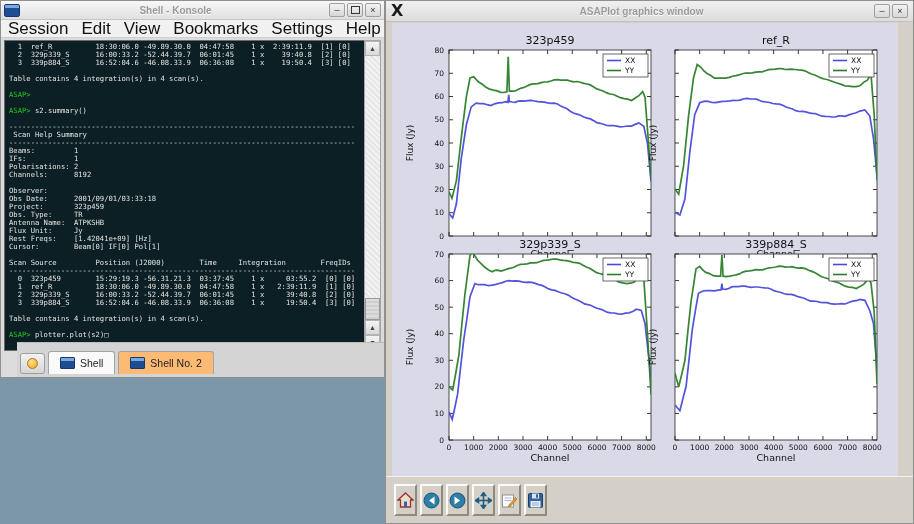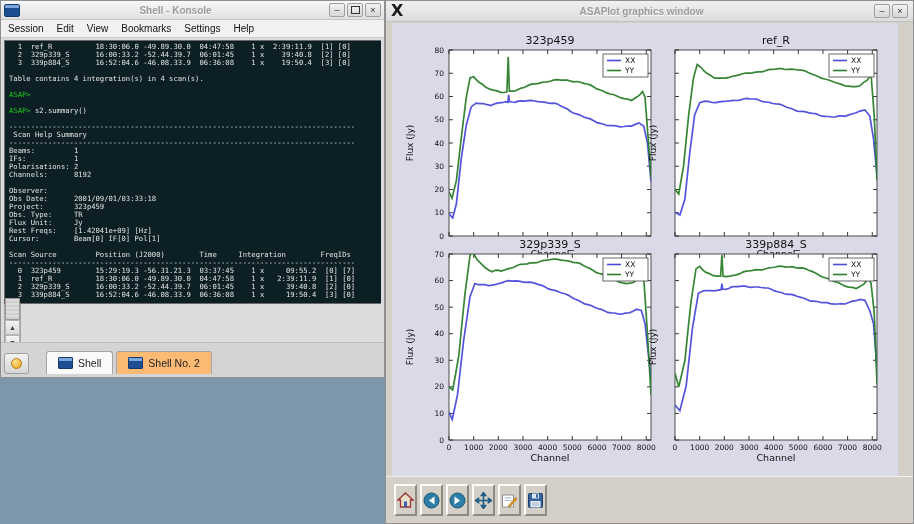--- a/index.html
+++ b/index.html
@@ -14,39 +14,39 @@
     background:linear-gradient(#f8f8f8,#e0e0e0);border-bottom:1px solid #c6c6c6;}
   .k-appicon{width:14px;height:11px;border-radius:2px;margin-right:4px;
     background:linear-gradient(#7aa7dd 0 30%,#1d4e94 30% 100%);border:1px solid #14386b;}
   .wtitle{flex:1;text-align:center;font-size:10px;font-weight:bold;color:#9a9a9a;
     text-shadow:0 1px 0 #ffffff;white-space:nowrap;overflow:hidden;}
   .winbtn{width:16px;height:14px;margin-left:2px;background:linear-gradient(#f2f2f2,#d8d8d8);
     border:1px solid #9f9f9f;border-radius:2px;font-size:9px;line-height:12px;color:#333;
     display:flex;align-items:center;justify-content:center;padding:0;box-sizing:border-box;}
   .maxbox{width:7px;height:6px;border:1px solid #333;display:inline-block;}
   .k-menubar{height:17px;background:#f1f1f1;display:flex;align-items:center;
-    gap:13px;padding:0 7px;font-size:10px;color:#111;border-bottom:1px solid #cfcfcf;}
+    gap:13px;padding:0 7px;font-size:17px;color:#111;border-bottom:1px solid #cfcfcf;}
   .menu-item{cursor:default;}
-  .termwrap{display:flex;height:311px;margin:2px 3px 0 3px;flex-direction:column;}
+  .termwrap{display:flex;height:311px;margin:2px 3px 0 3px;}
   .terminal{flex:1;background:#0c1f24;overflow:hidden;padding:2px 0 0 4px;
     border:1px solid #6a6a6a;border-right:none;
     font-family:"DejaVu Sans Mono",monospace;font-size:7.2px;line-height:8px;color:#e4e4e4;}
   .tline{white-space:pre;height:8px;}
   .prompt{color:#21c121;}
   
   .scrollbar{width:17px;background:#ececec;border:1px solid #a5a5a5;box-sizing:border-box;
     display:flex;flex-direction:column;}
   .sb-btn{height:15px;background:linear-gradient(#f4f4f4,#d9d9d9);border:1px solid #b5b5b5;
     display:flex;align-items:center;justify-content:center;font-size:7px;color:#444;box-sizing:border-box;}
   .sb-track{flex:1;position:relative;
     background:repeating-linear-gradient(45deg,#f2f2f2 0 2px,#e6e6e6 2px 4px);}
   .sb-thumb{position:absolute;left:0;right:0;bottom:0;height:22px;border:1px solid #999;
     background:repeating-linear-gradient(#dcdcdc 0 2px,#cfcfcf 2px 4px);box-sizing:border-box;}
-  .tabbar{position:absolute;left:0;right:0;bottom:0;height:28px;background:#d4d4d4;
-    border-top:1px solid #bdbdbd;display:flex;align-items:flex-end;padding:3px 3px 3px 3px;gap:17px;}
+  .tabbar{position:absolute;left:16px;right:0;bottom:0;height:28px;background:#d4d4d4;
+    border-top:1px solid #bdbdbd;display:flex;align-items:flex-end;padding:3px 3px 3px 3px;gap:3px;}
   .newtab{width:25px;height:21px;background:linear-gradient(#f2f2f2,#d6d6d6);
     border:1px solid #9f9f9f;border-radius:3px;display:flex;align-items:center;justify-content:center;padding:0;}
   .newtab .dot{width:9px;height:9px;border-radius:50%;
     background:radial-gradient(circle at 35% 30%,#ffe48a,#f0a020);border:1px solid #b97a10;}
   .tab{height:22px;display:flex;align-items:center;gap:5px;padding:0 11px;
     background:#fdba74;border:1px solid #a4a4a4;border-bottom:none;
     border-radius:3px 3px 0 0;font-size:10.5px;color:#222;cursor:default;}
   .tab.active{background:#fafafa;}
   .tabicon{width:13px;height:10px;border-radius:1px;border:1px solid #14386b;
     background:linear-gradient(#7aa7dd 0 30%,#1d4e94 30% 100%);}
@@ -110,27 +110,28 @@
           <div class="tline">--------------------------------------------------------------------------------</div>
           <div class="tline">Beams:         1</div>
           <div class="tline">IFs:           1</div>
           <div class="tline">Polarisations: 2</div>
           <div class="tline">Channels:      8192</div>
           <div class="tline"> </div>
           <div class="tline">Observer:</div>
           <div class="tline">Obs Date:      2001/09/01/03:33:18</div>
           <div class="tline">Project:       323p459</div>
           <div class="tline">Obs. Type:     TR</div>
+          <div class="tline">Antenna Name:  ATPKSHB</div>
           <div class="tline">Flux Unit:     Jy</div>
           <div class="tline">Rest Freqs:    [1.42041e+09] [Hz]</div>
           <div class="tline">Cursor:        Beam[0] IF[0] Pol[1]</div>
           <div class="tline"> </div>
           <div class="tline">Scan Source         Position (J2000)        Time     Integration        FreqIDs</div>
           <div class="tline">--------------------------------------------------------------------------------</div>
-          <div class="tline">  0  323p459        15:29:19.3 -56.31.21.3  03:37:45    1 x     09:55.2  [0] [7]</div>
+          <div class="tline">  0  323p459        15:29:19.3 -56.31.21.3  03:37:45    1 x     03:55.2  [0] [0]</div>
           <div class="tline">  1  ref_R          18:30:06.0 -49.89.30.0  04:47:58    1 x   2:39:11.9  [1] [0]</div>
           <div class="tline">  2  329p339_S      16:00:33.2 -52.44.39.7  06:01:45    1 x     39:40.8  [2] [0]</div>
           <div class="tline">  3  339p884_S      16:52:04.6 -46.08.33.9  06:36:08    1 x     19:50.4  [3] [0]</div>
           <div class="tline"> </div>
           <div class="tline">Table contains 4 integration(s) in 4 scan(s).</div>
           <div class="tline"> </div>
           <div class="tline"><span class="prompt">ASAP&gt;</span> plotter.plot(s2)□</div>
         </div>
       <div class="scrollbar">
         <div class="sb-btn">▲</div>

